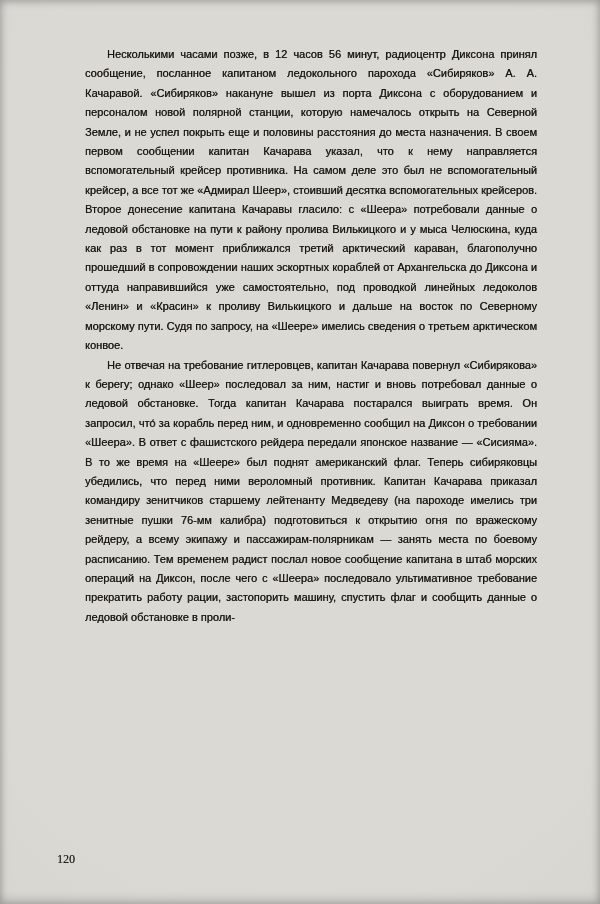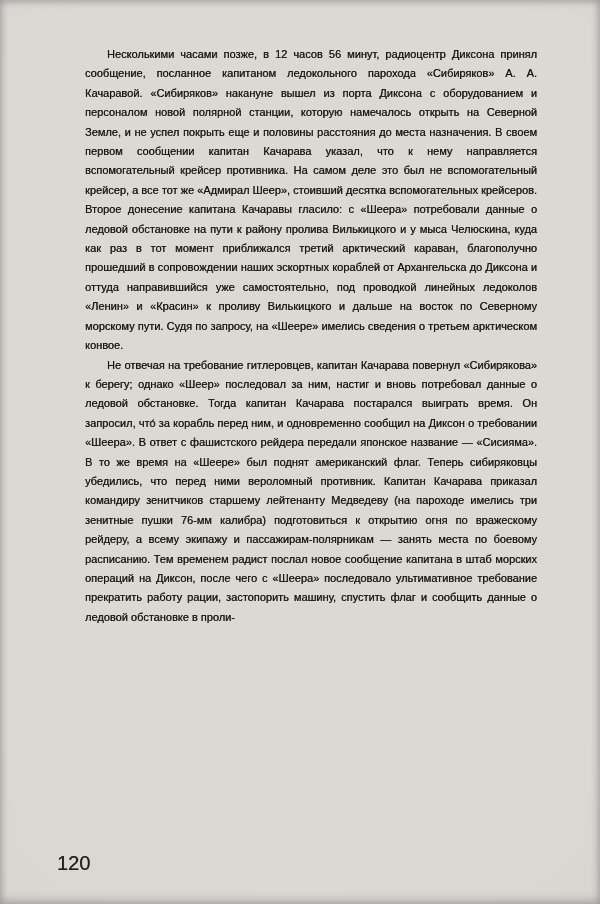--- a/index.html
+++ b/index.html
@@ -38,22 +38,22 @@
     text-shadow: 0.35px 0 0 rgba(23,21,15,0.75);
   }
   .para {
     margin: 0;
     text-indent: 22px;
   }
   .page-number {
     position: absolute;
     left: 57px;
     top: 852px;
-    font-family: Liberation Sans, sans-serif;
-    font-size: 20px;
+    font-family: Liberation Serif, serif;
+    font-size: 12px;
     color: #201e18;
     text-shadow: 0.3px 0 0 rgba(23,21,15,0.6);
   }
 </style>
 </head>
 <body>
 
 <div class="page">
   <div class="text-block">
     <p class="para">Несколькими часами позже, в 12 часов 56 минут, радиоцентр Диксона принял сообщение, посланное капитаном ледокольного парохода «Сибиряков» А. А. Качаравой. «Сибиряков» накануне вышел из порта Диксона с оборудованием и персоналом новой полярной станции, которую намечалось открыть на Северной Земле, и не успел покрыть еще и половины расстояния до места назначения. В своем первом сообщении капитан Качарава указал, что к нему направляется вспомогательный крейсер противника. На самом деле это был не вспомогательный крейсер, а все тот же «Адмирал Шеер», стоивший десятка вспомогательных крейсеров. Второе донесение капитана Качаравы гласило: с «Шеера» потребовали данные о ледовой обстановке на пути к району пролива Вилькицкого и у мыса Челюскина, куда как раз в тот момент приближался третий арктический караван, благополучно прошедший в сопровождении наших эскортных кораблей от Архангельска до Диксона и оттуда направившийся уже самостоятельно, под проводкой линейных ледоколов «Ленин» и «Красин» к проливу Вилькицкого и дальше на восток по Северному морскому пути. Судя по запросу, на «Шеере» имелись сведения о третьем арктическом конвое.</p>

